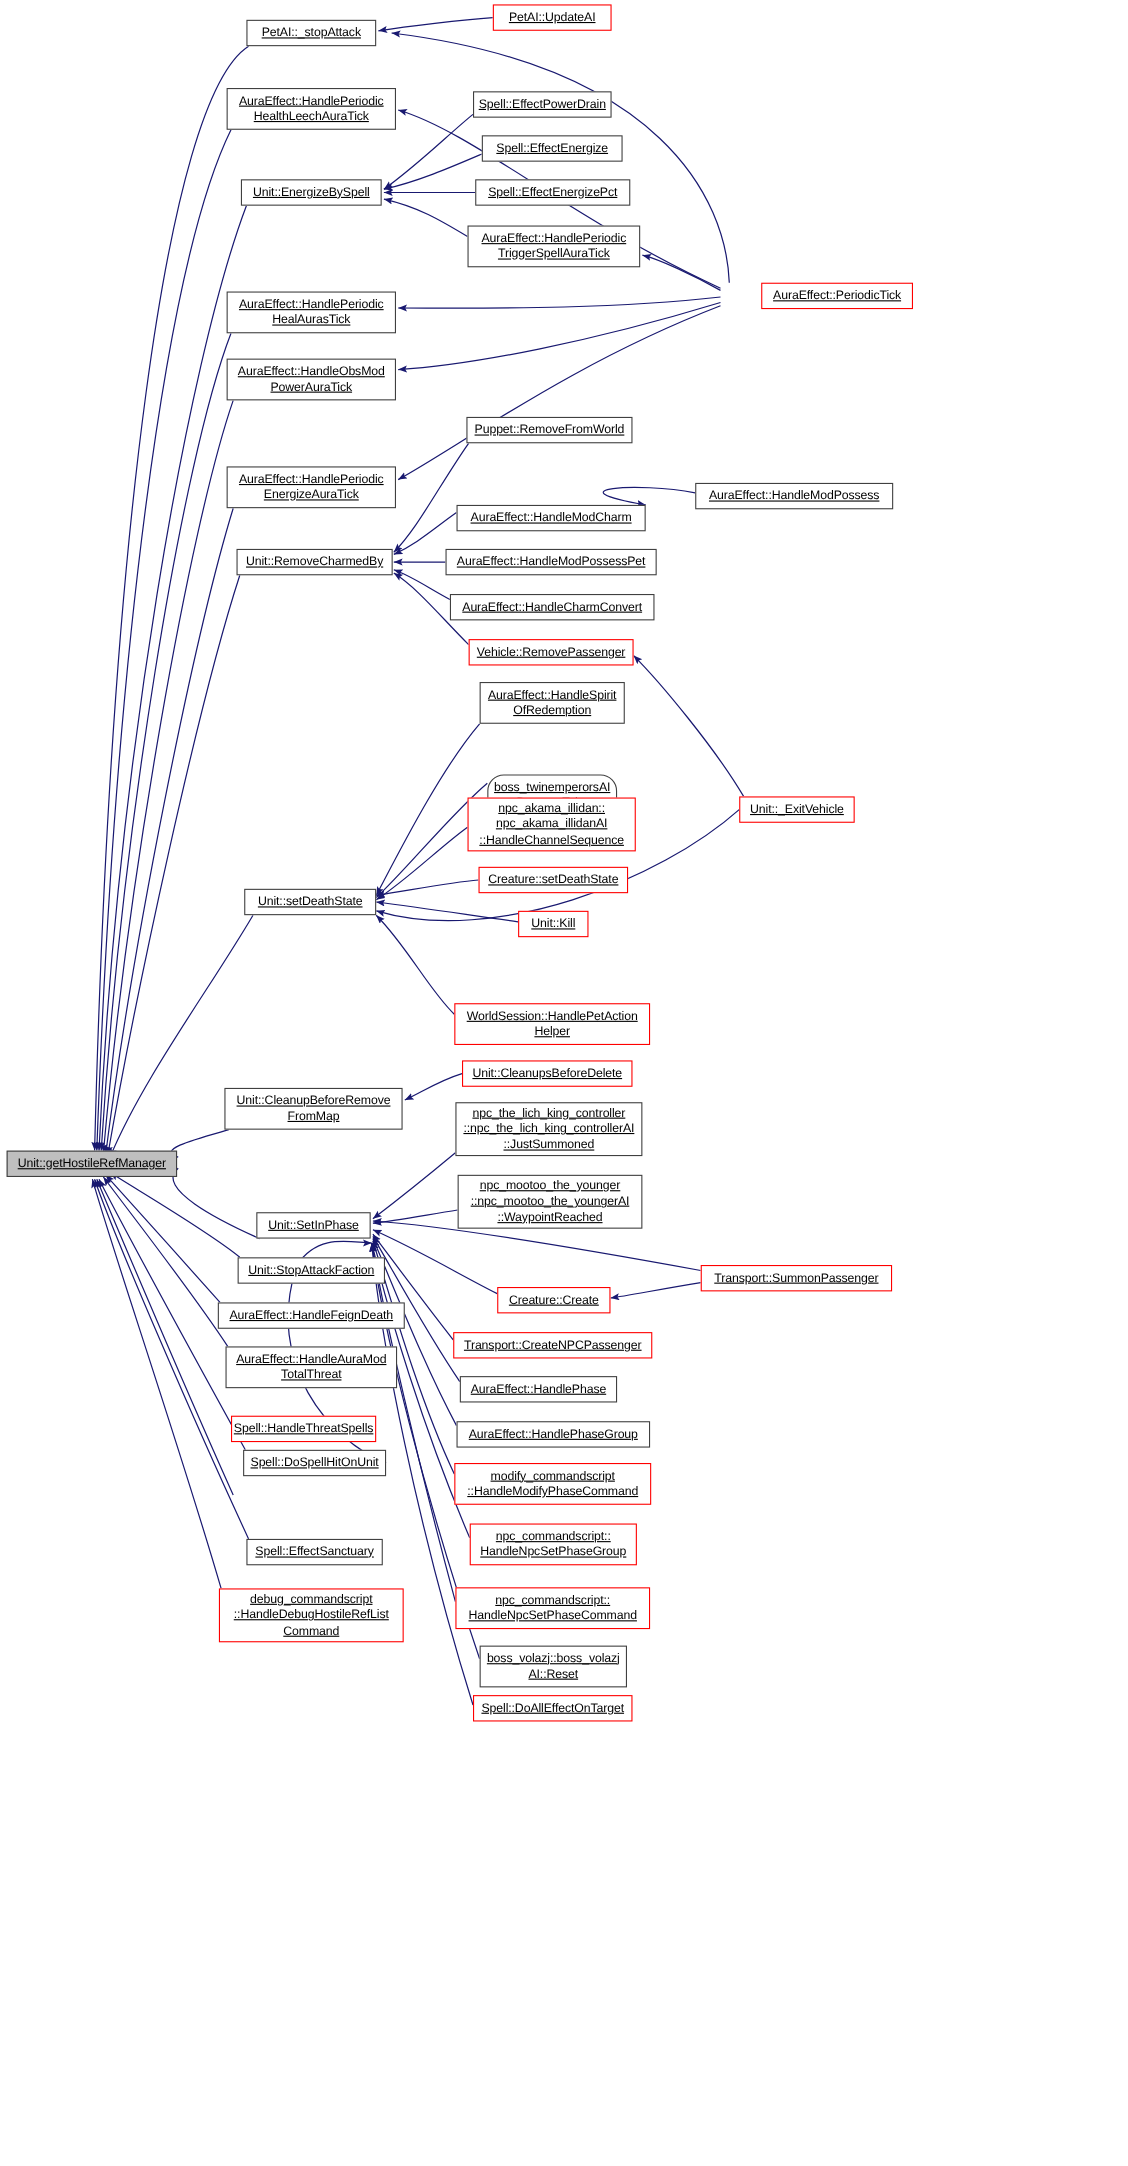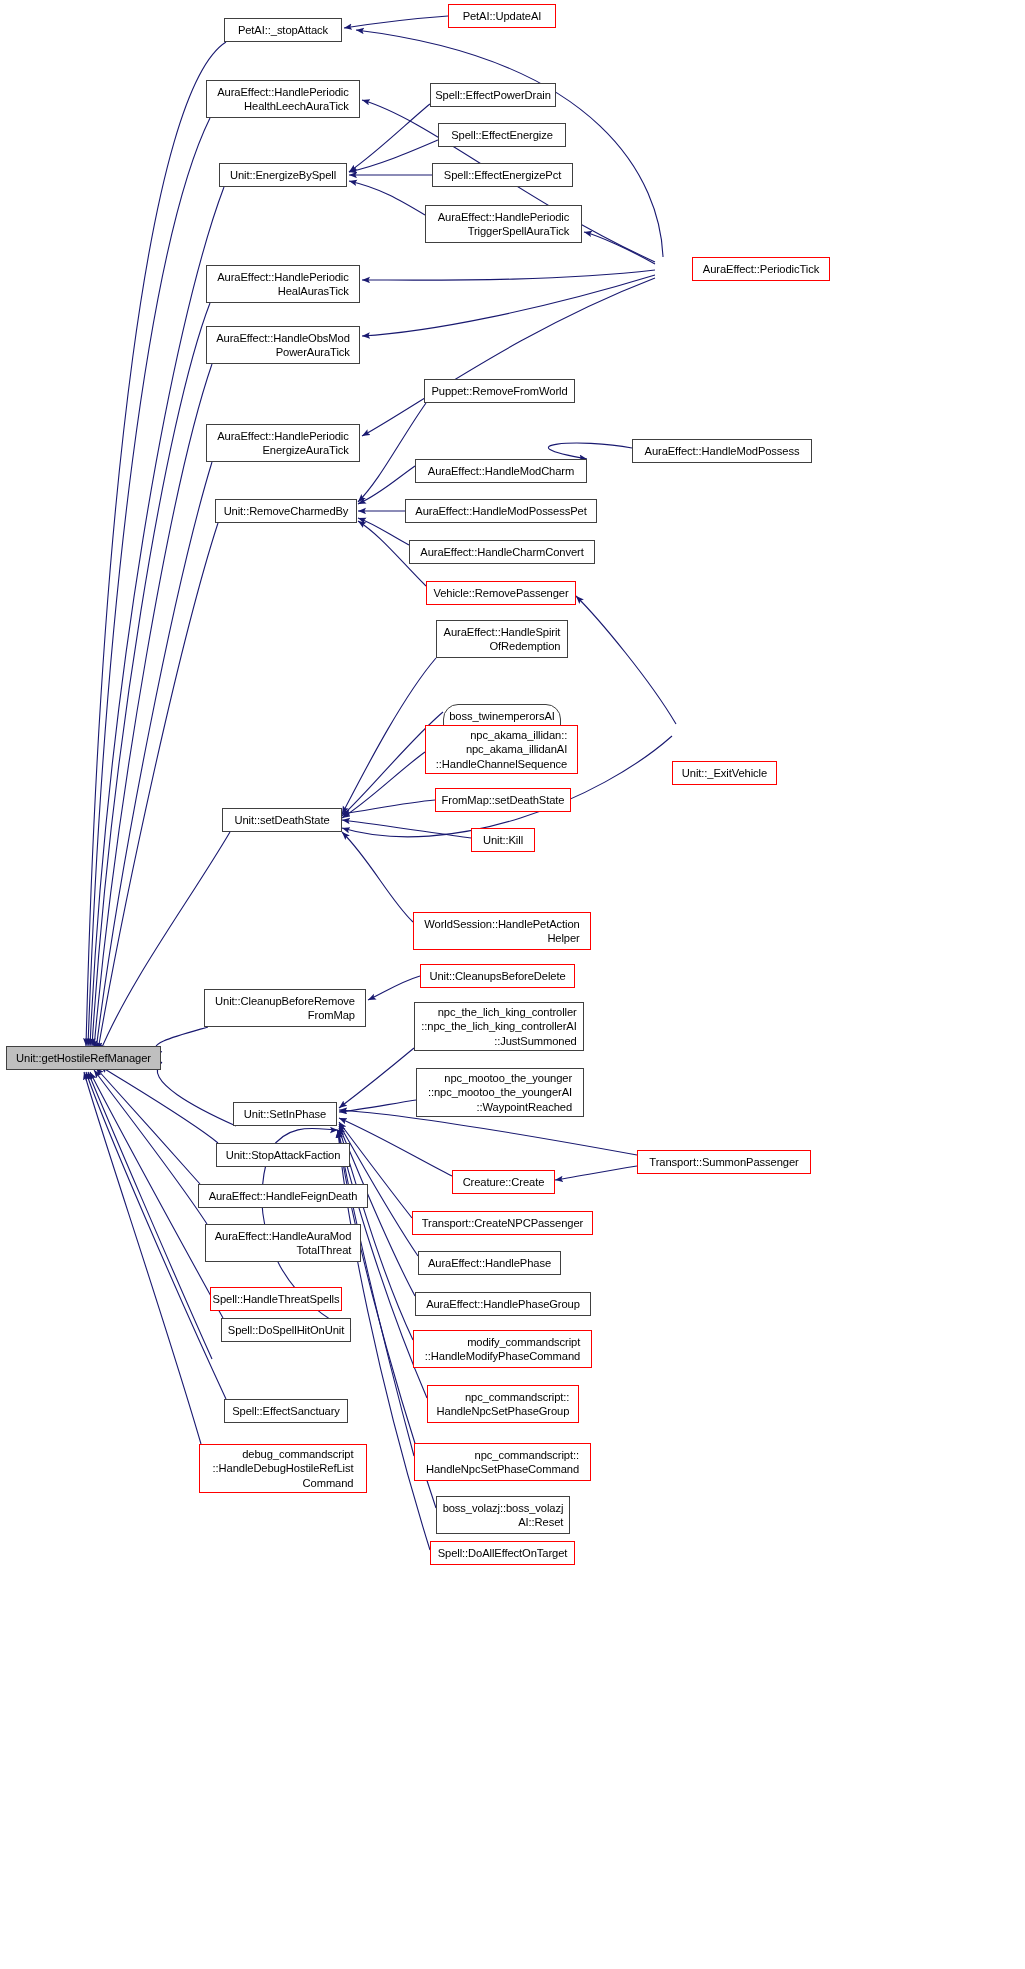--- a/index.html
+++ b/index.html
@@ -23,29 +23,30 @@
     width: 1025px;
     height: 1969px;
     pointer-events: none;
   }
   .node {
     position: absolute;
     box-sizing: border-box;
     display: flex;
     align-items: center;
     justify-content: center;
-    text-align: right;
+    text-align: center;
     background: #ffffff;
     border: 1px solid #404040;
     color: #000000;
     font-size: 11.2px;
     line-height: 1.28;
     letter-spacing: -0.1px;
     white-space: pre;
     z-index: 5;
+    text-decoration: underline;
   }
   .node.red {
     border-color: #ff0000;
   }
   .node.root {
     background: #bfbfbf;
     border-color: #404040;
   }
   .node span {
     display: block;
@@ -147,22 +148,22 @@
       <div class="node" style="left: 405px; top: 499px; width: 192px; height: 24px;"><span>AuraEffect::HandleModPossessPet</span></div>
       <div class="node" style="left: 409px; top: 540px; width: 186px; height: 24px;"><span>AuraEffect::HandleCharmConvert</span></div>
       <div class="node red" style="left: 426px; top: 581px; width: 150px; height: 24px;"><span>Vehicle::RemovePassenger</span></div>
       <div class="node" style="left: 436px; top: 620px; width: 132px; height: 38px;"><span>AuraEffect::HandleSpirit
 OfRedemption</span></div>
       <div class="node" style="left: 443px; top: 704px; width: 118px; height: 38px; border-radius: 15px;"><span>boss_twinemperorsAI
 ::DamageTaken</span></div>
       <div class="node red" style="left: 425px; top: 725px; width: 153px; height: 49px;"><span>npc_akama_illidan::
 npc_akama_illidanAI
 ::HandleChannelSequence</span></div>
-      <div class="node red" style="left: 672px; top: 724px; width: 105px; height: 24px; margin-top: 37px;"><span>Unit::_ExitVehicle</span></div>
-      <div class="node red" style="left: 435px; top: 788px; width: 136px; height: 24px;"><span>FromMap::setDeathState</span></div>
+      <div class="node red" style="left: 672px; top: 724px; width: 105px; height: 24px;"><span>Unit::_ExitVehicle</span></div>
+      <div class="node red" style="left: 435px; top: 788px; width: 136px; height: 24px;"><span>Creature::setDeathState</span></div>
       <div class="node" style="left: 222px; top: 808px; width: 120px; height: 24px;"><span>Unit::setDeathState</span></div>
       <div class="node red" style="left: 471px; top: 828px; width: 64px; height: 24px;"><span>Unit::Kill</span></div>
       <div class="node red" style="left: 413px; top: 912px; width: 178px; height: 38px;"><span>WorldSession::HandlePetAction
 Helper</span></div>
       <div class="node red" style="left: 420px; top: 964px; width: 155px; height: 24px;"><span>Unit::CleanupsBeforeDelete</span></div>
       <div class="node" style="left: 204px; top: 989px; width: 162px; height: 38px;"><span>Unit::CleanupBeforeRemove
 FromMap</span></div>
       <div class="node" style="left: 414px; top: 1002px; width: 170px; height: 49px;"><span>npc_the_lich_king_controller
 ::npc_the_lich_king_controllerAI
 ::JustSummoned</span></div>

